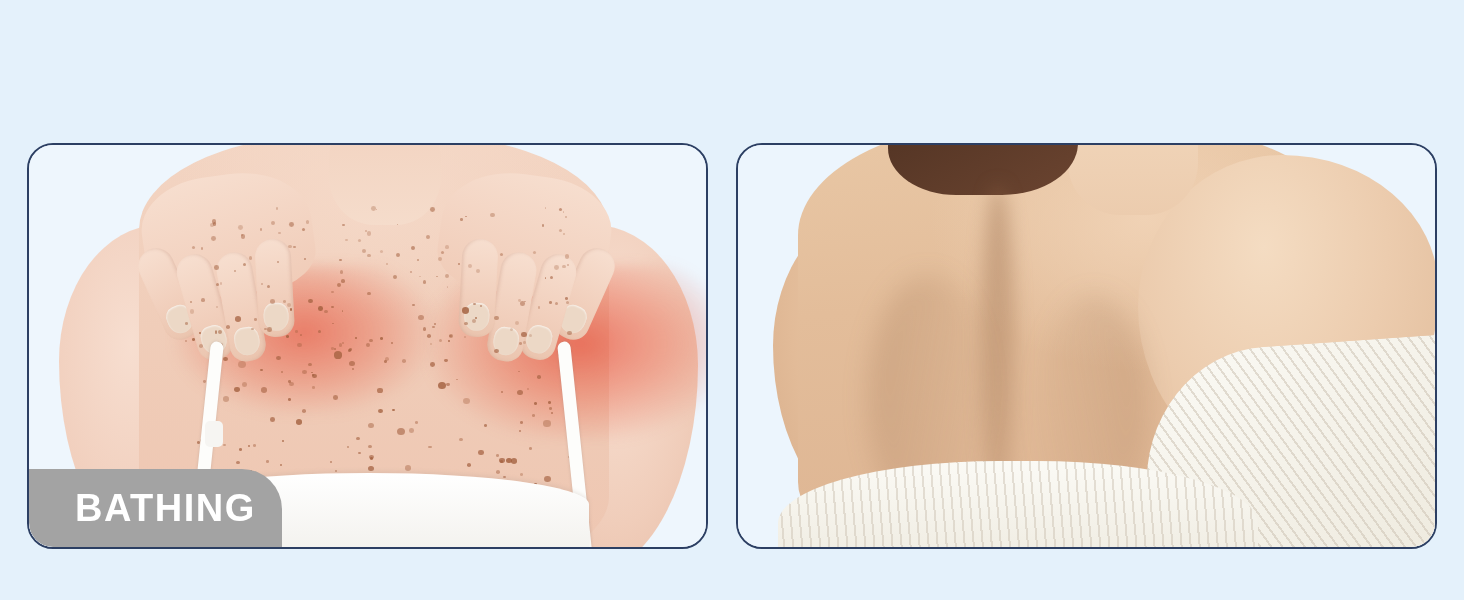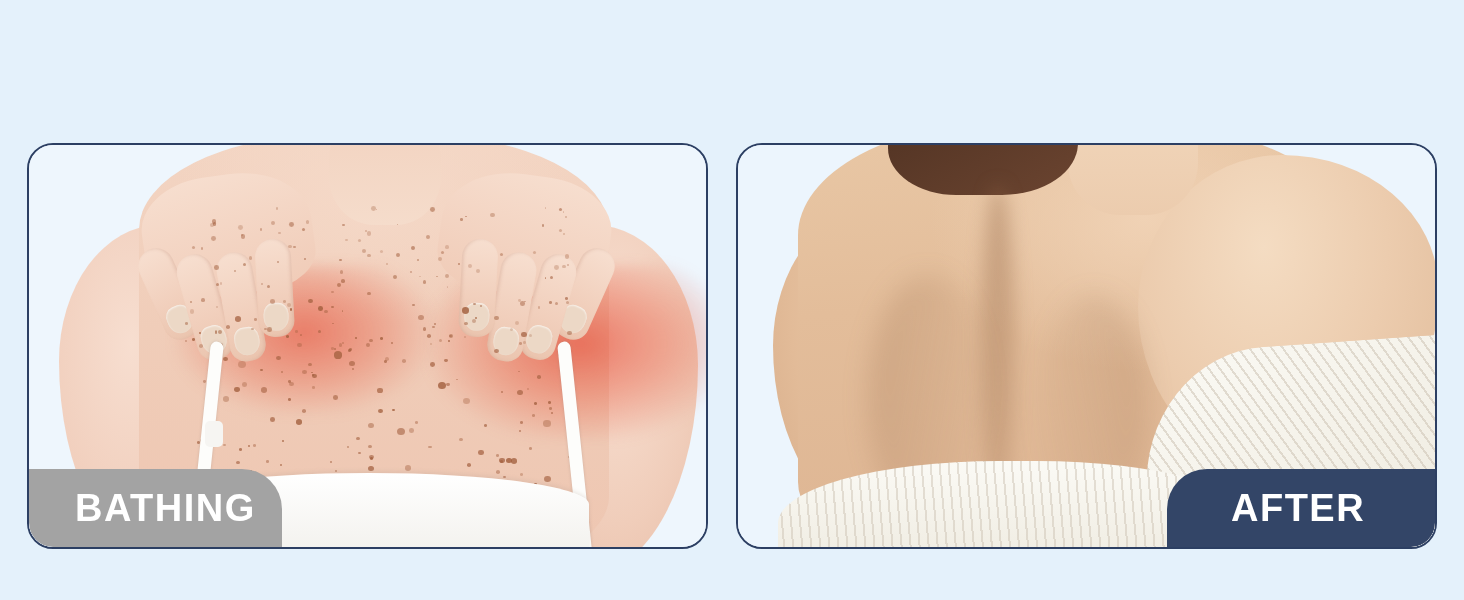--- a/index.html
+++ b/index.html
@@ -621,18 +621,15 @@
       <div class="a-shoulder-r"></div>
       <div class="a-neck"></div>
       <div class="a-hair"></div>
       <div class="a-spine"></div>
       <div class="a-shade1"></div>
       <div class="a-shade2"></div>
       <div class="a-towel-r"></div>
       <div class="a-towel-b"></div>
     </div>
 
-    <div class="badge badge-after">
-      <span>AFTER</span>
-    </div>
   </div>
 
 </div>
 
 </body></html>

